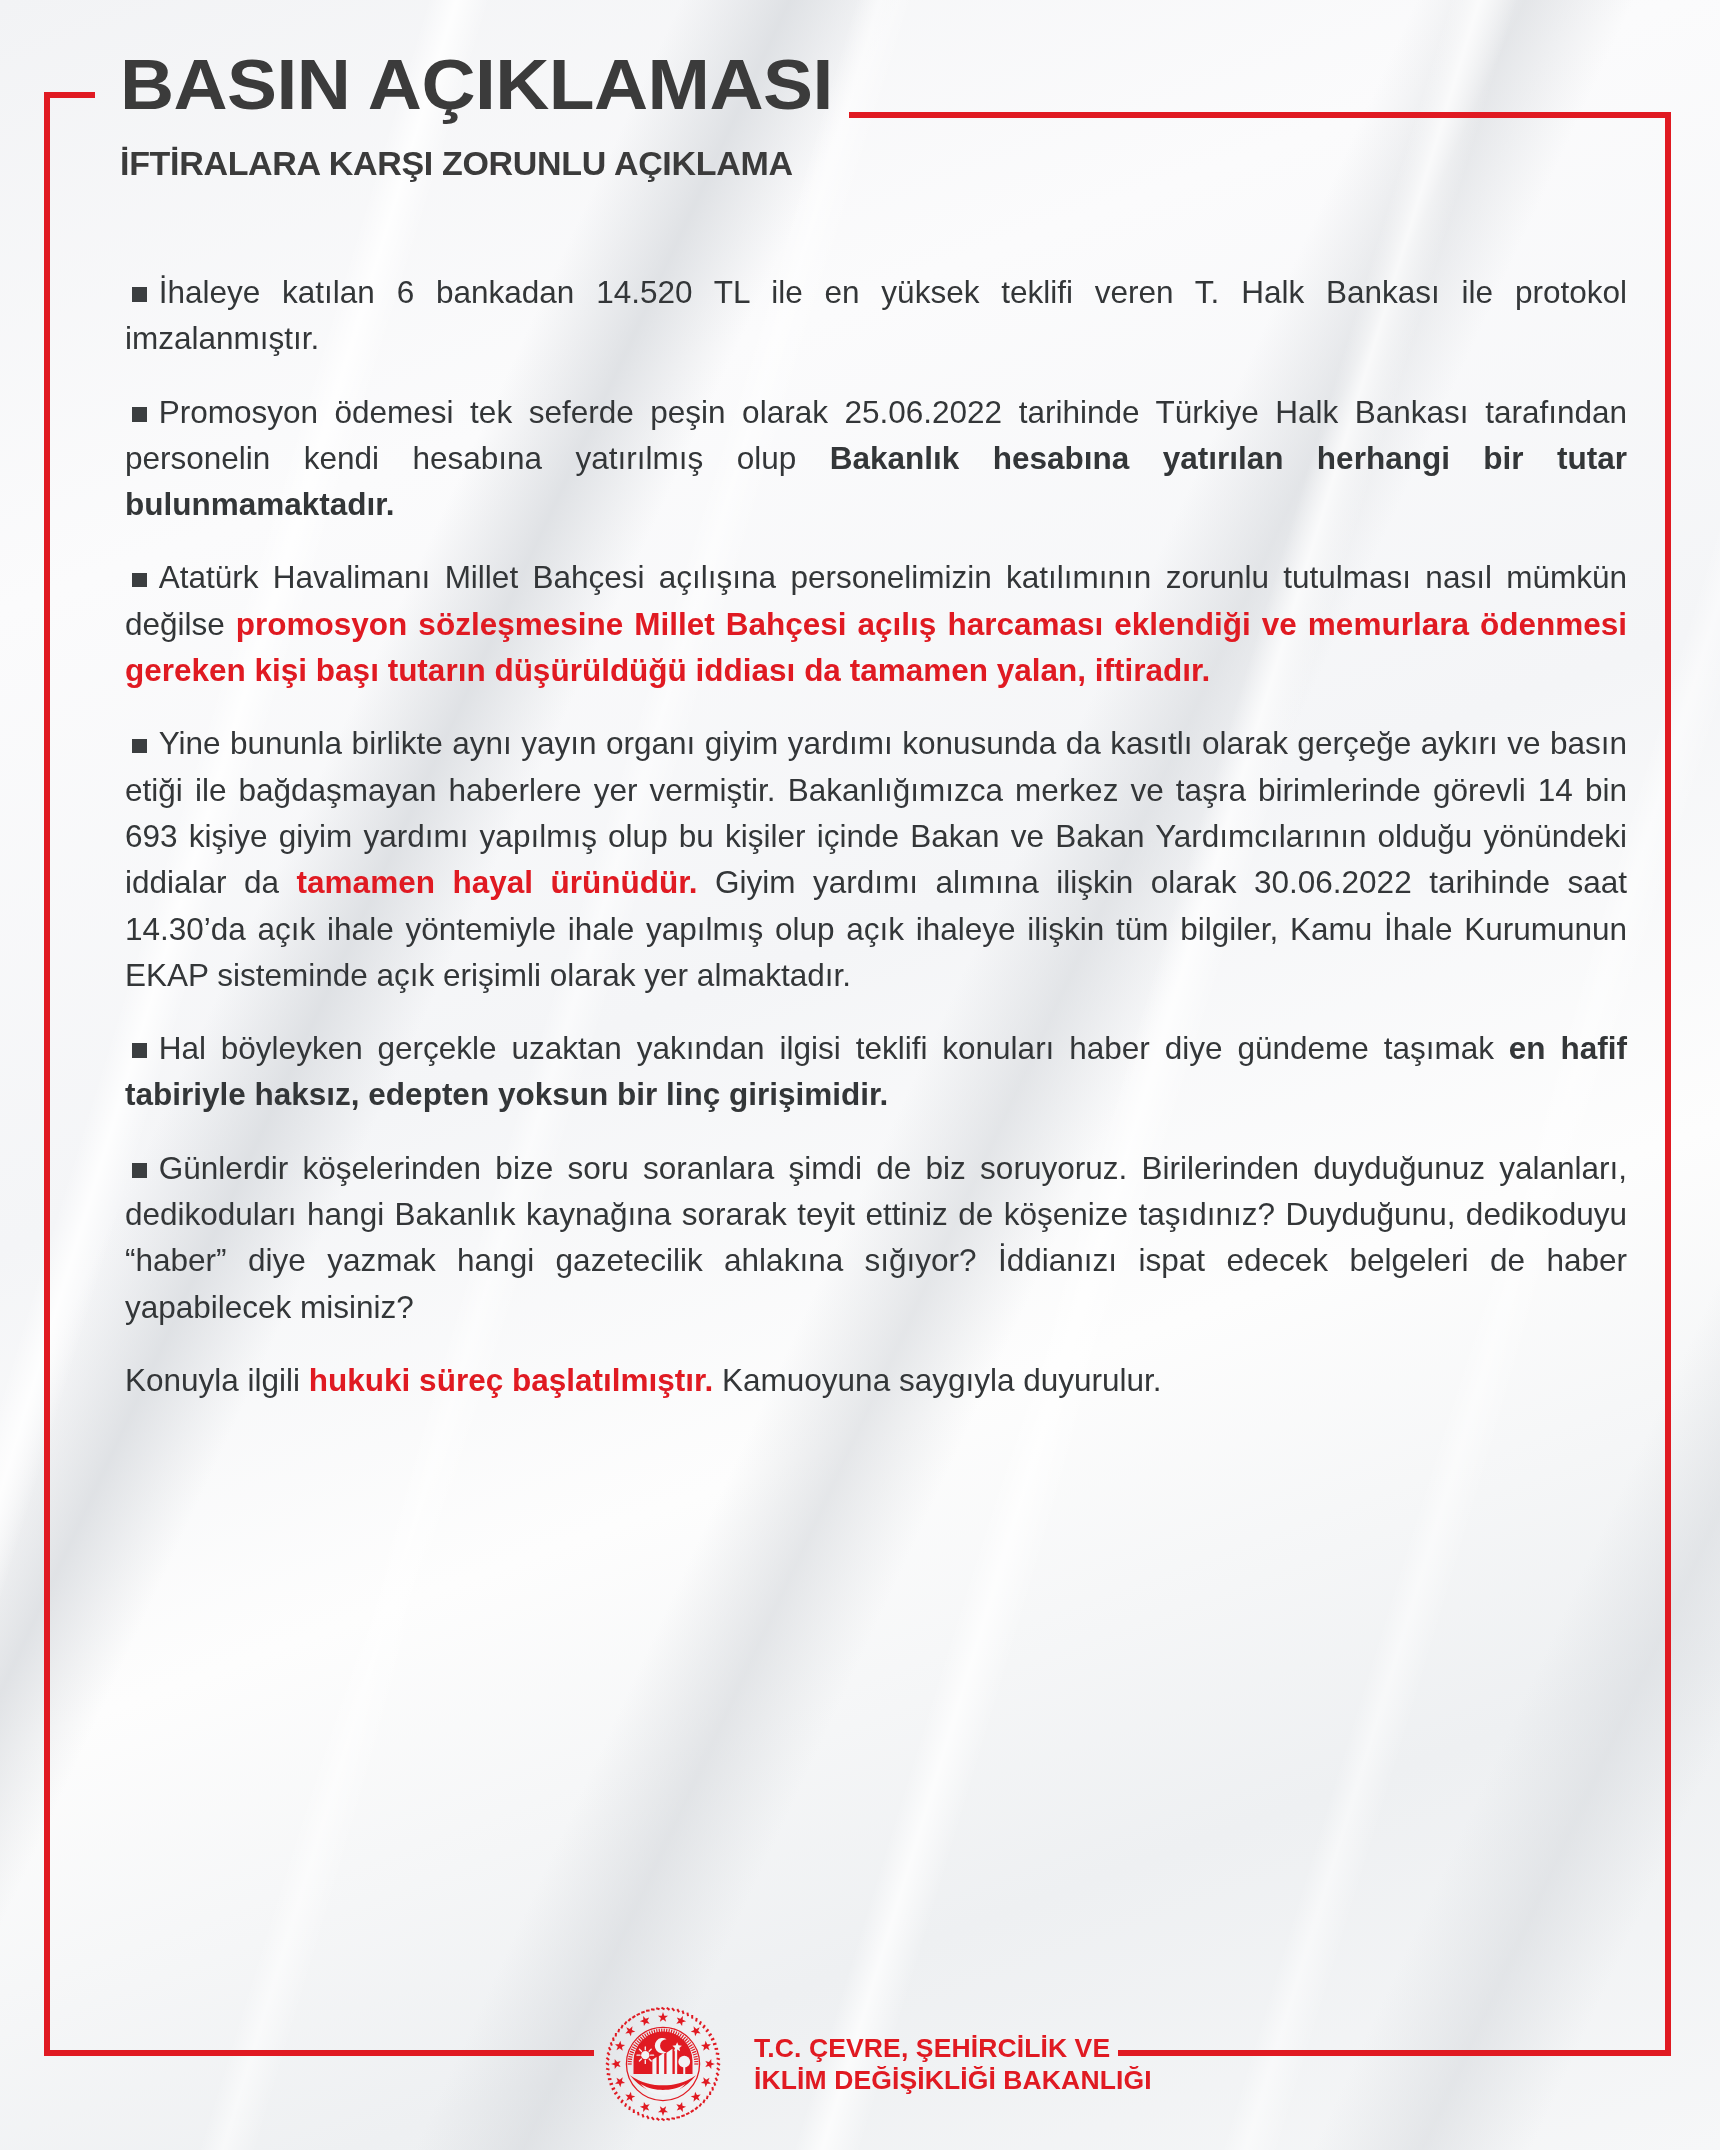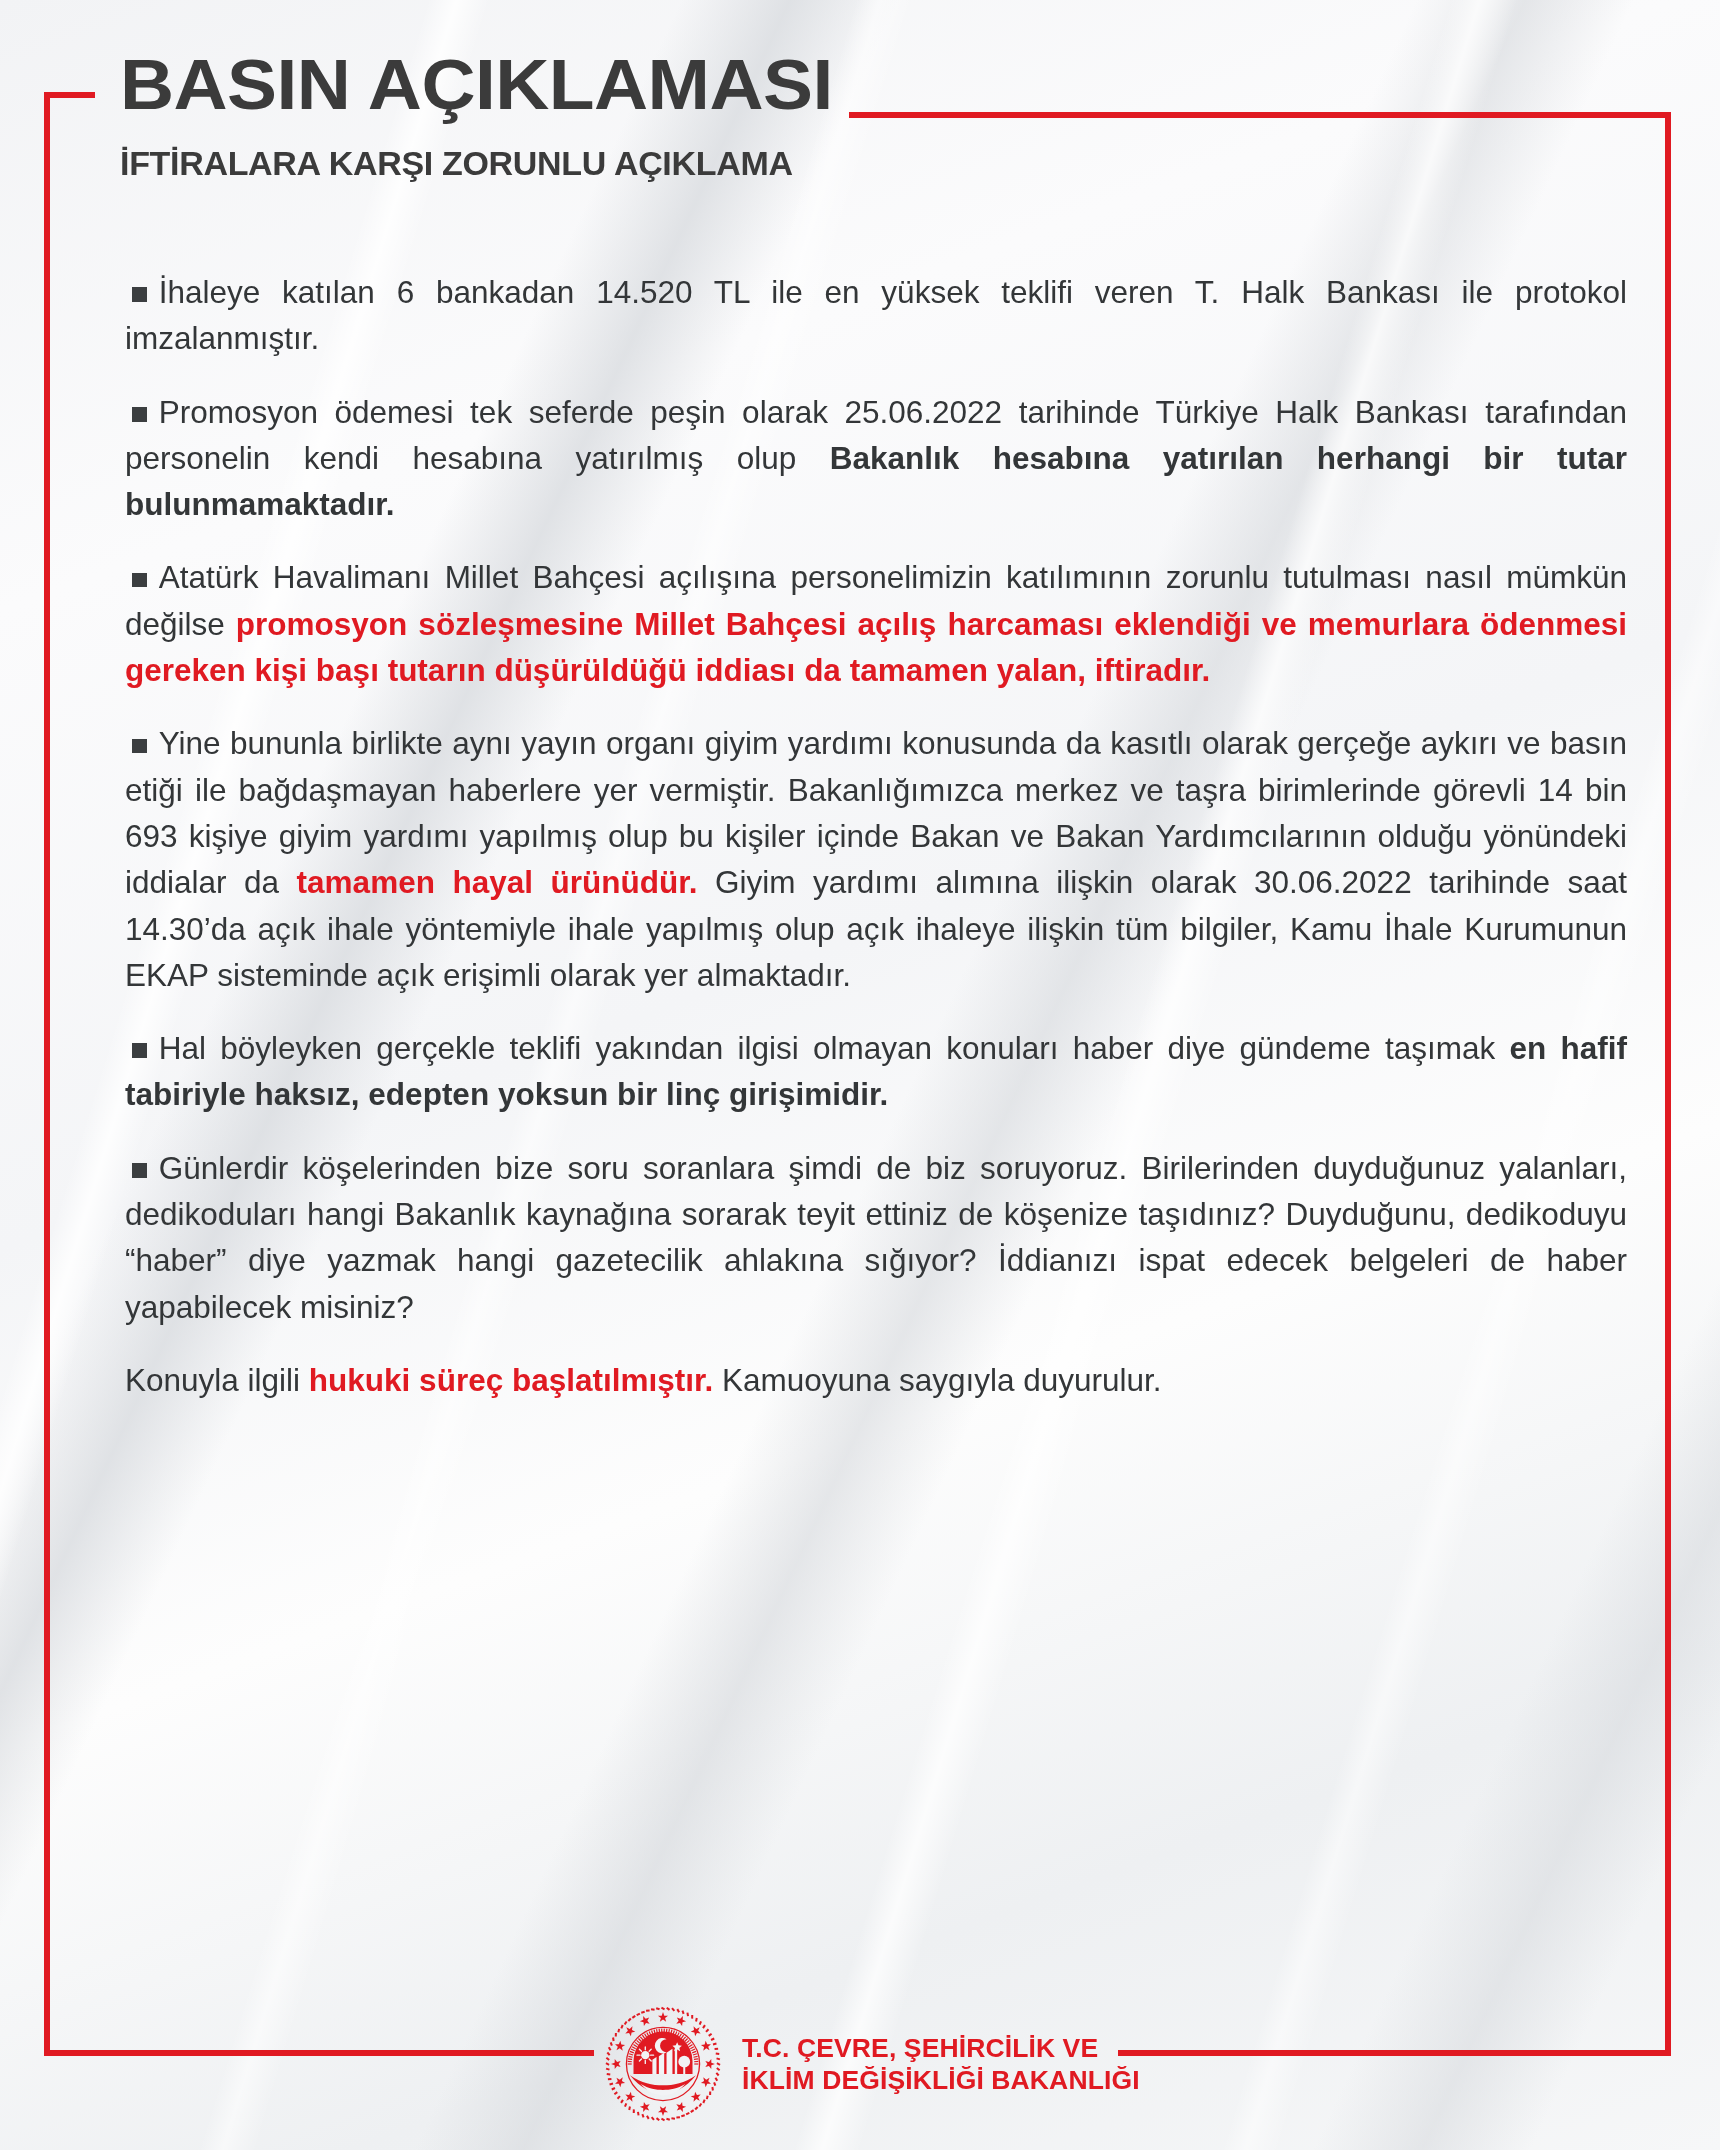--- a/index.html
+++ b/index.html
@@ -92,21 +92,21 @@
   
   .para > span.run { }
 
   
   #footer {
     position: absolute;
     left: 604px;
     top: 2005px;
     display: flex;
     align-items: center;
-    gap: 20px;
+    gap: 32px;
   }
 
   #ministry-emblem { width: 118px; height: 118px; flex: 0 0 auto; }
 
   #ministry-name {
     font-family: "Liberation Sans Narrow", "Liberation Sans", sans-serif;
     color: #e01a22;
     font-weight: 700;
     font-size: 26px;
     line-height: 1.24;
@@ -132,21 +132,21 @@
   <div id="header">
     <h1 id="doc-title">BASIN AÇIKLAMASI</h1>
     <h2 id="doc-subtitle">İFTİRALARA KARŞI ZORUNLU AÇIKLAMA</h2>
   </div>
 
   <div id="body-copy">
       <p class="para"><span class="sq"></span><span class="run">İhaleye katılan 6 bankadan 14.520 TL ile en yüksek teklifi veren T. Halk Bankası ile protokol imzalanmıştır.</span></p>
       <p class="para"><span class="sq"></span><span class="run">Promosyon ödemesi tek seferde peşin olarak 25.06.2022 tarihinde Türkiye Halk Bankası tarafından personelin kendi hesabına yatırılmış olup </span><span class="run b">Bakanlık hesabına yatırılan herhangi bir tutar bulunmamaktadır.</span></p>
       <p class="para"><span class="sq"></span><span class="run">Atatürk Havalimanı Millet Bahçesi açılışına personelimizin katılımının zorunlu tutulması nasıl mümkün değilse </span><span class="run red">promosyon sözleşmesine Millet Bahçesi açılış harcaması eklendiği ve memurlara ödenmesi gereken kişi başı tutarın düşürüldüğü iddiası da tamamen yalan, iftiradır.</span></p>
       <p class="para"><span class="sq"></span><span class="run">Yine bununla birlikte aynı yayın organı giyim yardımı konusunda da kasıtlı olarak gerçeğe aykırı ve basın etiği ile bağdaşmayan haberlere yer vermiştir. Bakanlığımızca merkez ve taşra birimlerinde görevli 14 bin 693 kişiye giyim yardımı yapılmış olup bu kişiler içinde Bakan ve Bakan Yardımcılarının olduğu yönündeki iddialar da </span><span class="run red">tamamen hayal ürünüdür.</span><span class="run"> Giyim yardımı alımına ilişkin olarak 30.06.2022 tarihinde saat 14.30’da açık ihale yöntemiyle ihale yapılmış olup açık ihaleye ilişkin tüm bilgiler, Kamu İhale Kurumunun EKAP sisteminde açık erişimli olarak yer almaktadır.</span></p>
-      <p class="para"><span class="sq"></span><span class="run">Hal böyleyken gerçekle teklifi yakından ilgisi olmayan konuları haber diye gündeme taşımak </span><span class="run b">en hafif tabiriyle haksız, edepten yoksun bir linç girişimidir.</span></p>
+      <p class="para"><span class="sq"></span><span class="run">Hal böyleyken gerçekle uzaktan yakından ilgisi teklifi konuları haber diye gündeme taşımak </span><span class="run b">en hafif tabiriyle haksız, edepten yoksun bir linç girişimidir.</span></p>
       <p class="para"><span class="sq"></span><span class="run">Günlerdir köşelerinden bize soru soranlara şimdi de biz soruyoruz. Birilerinden duyduğunuz yalanları, dedikoduları hangi Bakanlık kaynağına sorarak teyit ettiniz de köşenize taşıdınız? Duyduğunu, dedikoduyu “haber” diye yazmak hangi gazetecilik ahlakına sığıyor? İddianızı ispat edecek belgeleri de haber yapabilecek misiniz?</span></p>
       <p class="para"><span class="run">Konuyla ilgili </span><span class="run red">hukuki süreç başlatılmıştır.</span><span class="run"> Kamuoyuna saygıyla duyurulur.</span></p>
     </div>
 
   <div id="footer">
     <svg id="ministry-emblem" viewBox="0 0 200 200">
       <g fill="#e01a22">
 
         <g id="rope-ring">
             <line x1="191" y1="100" x2="197" y2="100" stroke="#e01a22" stroke-width="3.4" transform="rotate(28 194 100)"></line>

